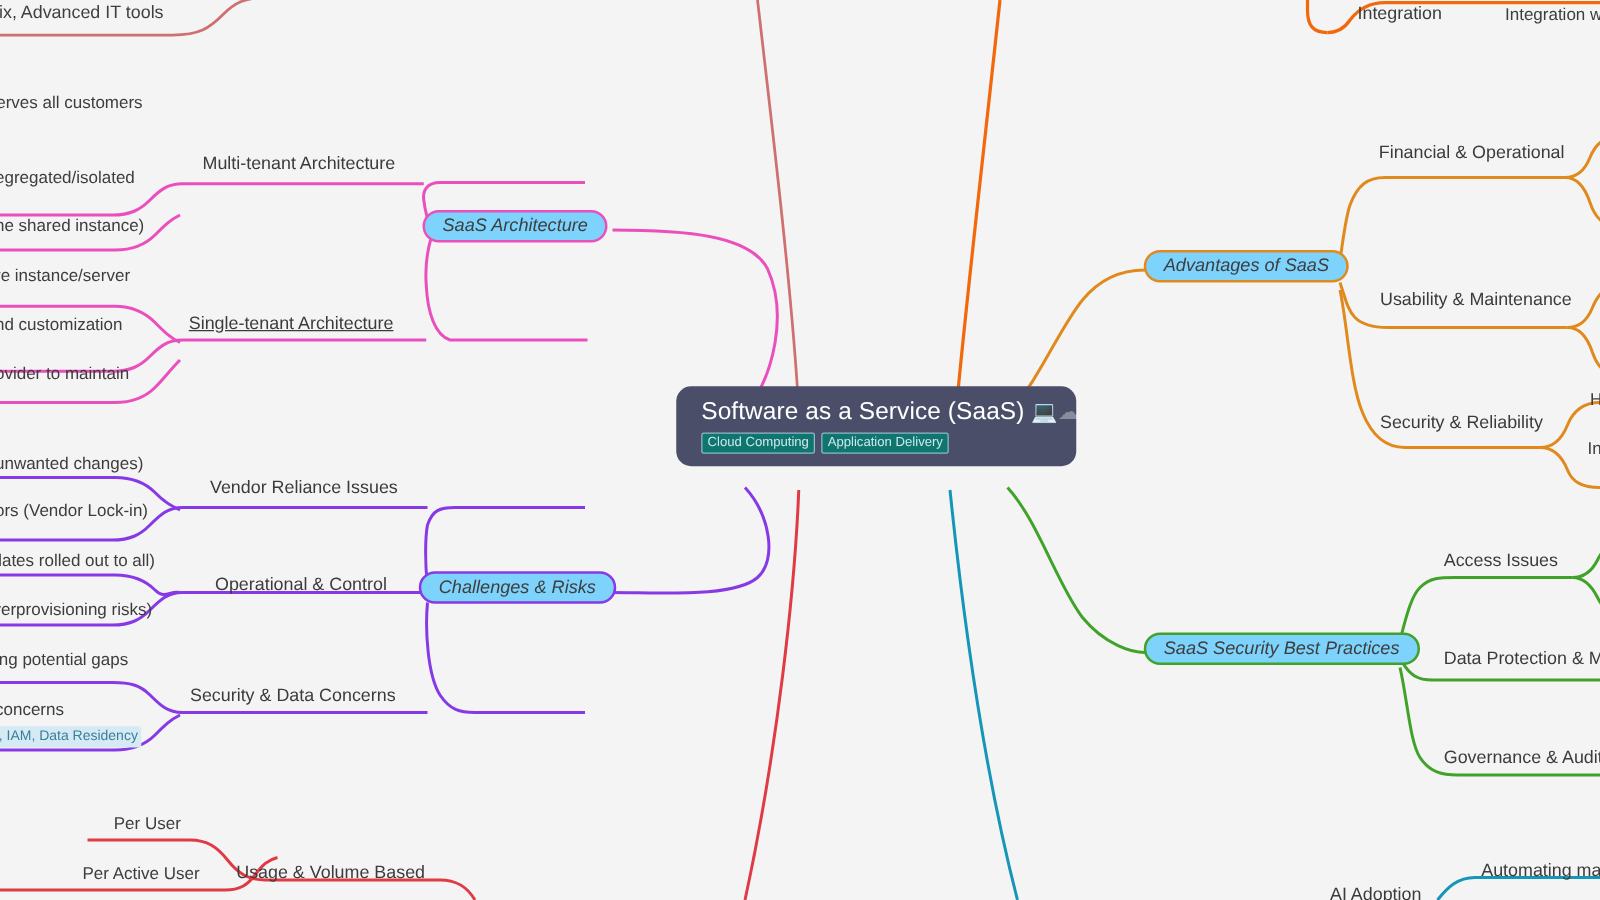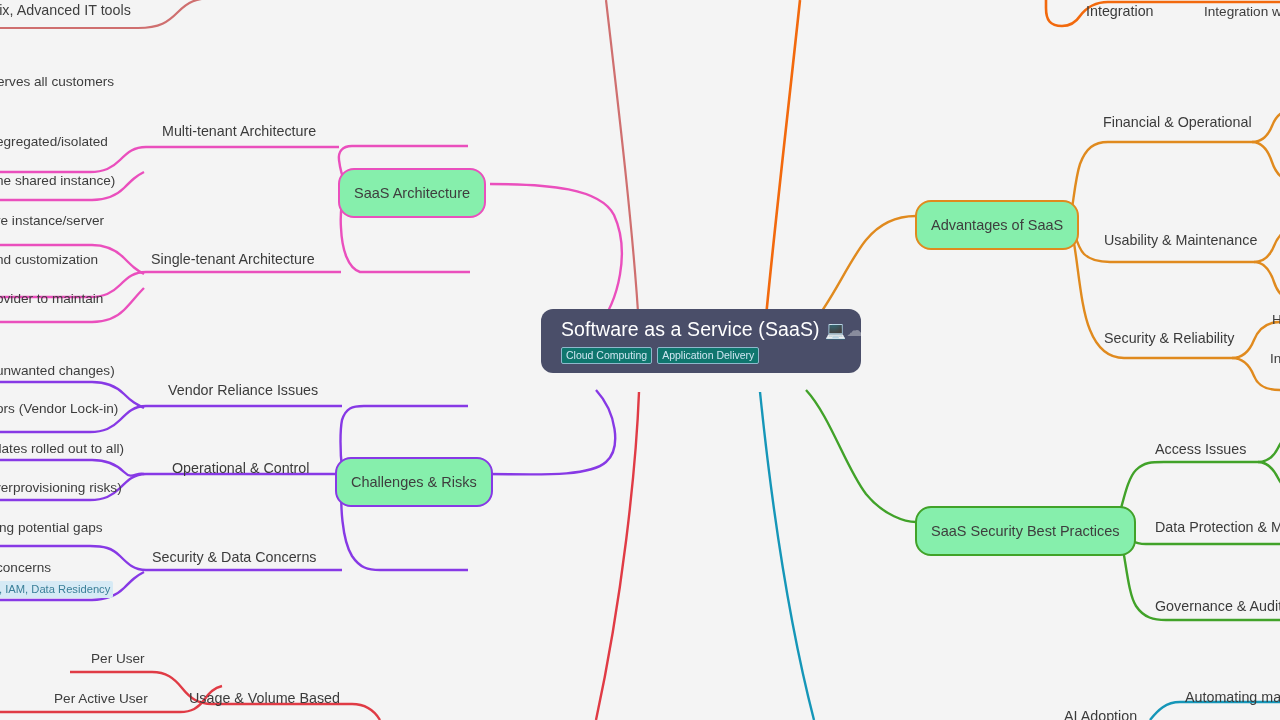--- a/index.html
+++ b/index.html
@@ -55,32 +55,33 @@
     color: #cfe6f2;
     font-size: 10.5px;
     line-height: 13px;
     padding: 1px 4px;
     border-radius: 2px;
     white-space: nowrap;
   }
   
   .pill {
     position: absolute;
-    background: #86efac;
+    background: #7dd3fc;
     border-radius: 16px;
     border: 2.2px solid #999;
     box-sizing: border-box;
     display: flex;
     align-items: center;
     justify-content: center;
     white-space: nowrap;
     color: #3e3e3e;
     font-size: 14.5px;
     padding: 0 14px;
-    height: 50px;
+    height: 26px;
+    font-style: italic;
   }
   
   .lbl {
     position: absolute;
     white-space: nowrap;
     color: #3f3f3f;
     font-size: 14.3px;
     line-height: 17px;
   }
   .lbl.l2 { color: #3b3b3b; font-size: 14.3px; }
@@ -201,40 +202,40 @@
 
   <div class="pill" style="left:915px; top:506px; border-color:#41a229;">SaaS Security Best Practices</div>
 
   <div class="lbl" style="left:-4px; top:2px;">lix, Advanced IT tools</div>
 
   <div class="lbl l2" style="left:162px; top:123px;">Multi-tenant Architecture</div>
   <div class="lbl l3" style="left:-3px; top:73px;">erves all customers</div>
   <div class="lbl l3" style="left:-4px; top:133px;">egregated/isolated</div>
   <div class="lbl l3" style="left:-4px; top:172px;">ne shared instance)</div>
 
-  <div class="lbl l2" style="left:151px; top:251px;">Single-tenant Architecture</div>
+  <div class="lbl l2" style="left:151px; top:251px;text-decoration:underline;">Single-tenant Architecture</div>
   <div class="lbl l3" style="left:-4px; top:212px;">re instance/server</div>
   <div class="lbl l3" style="left:-4px; top:251px;">nd customization</div>
   <div class="lbl l3" style="left:-4px; top:290px;">ovider to maintain</div>
 
   <div class="lbl l2" style="left:168px; top:382px;">Vendor Reliance Issues</div>
   <div class="lbl l3" style="left:-4px; top:362px;"> unwanted changes)</div>
   <div class="lbl l3" style="left:-4px; top:400px;">ors (Vendor Lock-in)</div>
 
   <div class="lbl l2" style="left:172px; top:460px;">Operational &amp; Control</div>
   <div class="lbl l3" style="left:-6px; top:440px;">dates rolled out to all)</div>
   <div class="lbl l3" style="left:-6px; top:479px;">verprovisioning risks)</div>
 
   <div class="lbl l2" style="left:152px; top:549px;">Security &amp; Data Concerns</div>
   <div class="lbl l3" style="left:-4px; top:519px;">ing potential gaps</div>
   <div class="lbl l3" style="left:-4px; top:559px;">concerns</div>
   <div class="tagtext" style="left:-4px; top:581px;">, IAM, Data Residency</div>
 
   <div class="lbl l3" style="left:91px; top:650px;">Per User</div>
-  <div class="lbl l3" style="left:54px; top:690px;">Per Active User</div>
+  <div class="lbl l3" style="left:66px; top:690px;">Per Active User</div>
   <div class="lbl l2" style="left:189px; top:690px;">Usage &amp; Volume Based</div>
 
   <div class="lbl l2" style="left:1086px; top:3px;">Integration</div>
   <div class="lbl l3" style="left:1204px; top:3px;">Integration w</div>
 
   <div class="lbl l2" style="left:1103px; top:114px;">Financial &amp; Operational</div>
   <div class="lbl l2" style="left:1104px; top:232px;">Usability &amp; Maintenance</div>
   <div class="lbl l2" style="left:1104px; top:330px;">Security &amp; Reliability</div>
   <div class="lbl l3" style="left:1272px; top:311px;">H</div>
   <div class="lbl l3" style="left:1270px; top:350px;">In</div>

